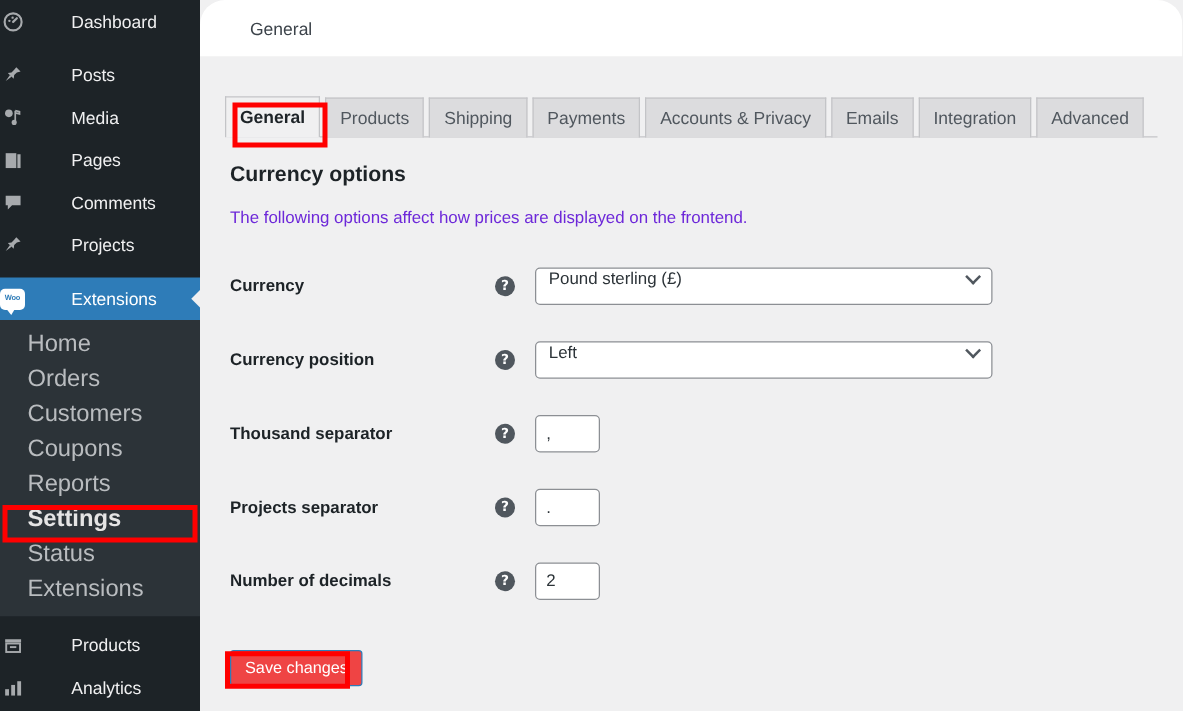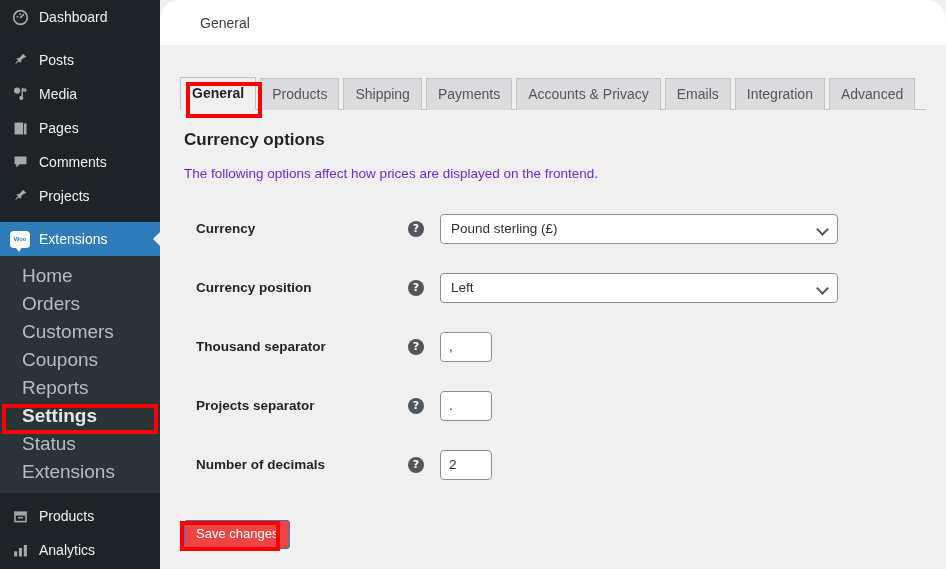--- a/index.html
+++ b/index.html
@@ -16,24 +16,24 @@
   .sidebar {
     width: 160px; height: 569px;
     background: #1d2327;
     flex: 0 0 160px;
     position: relative;
     overflow: hidden;
   }
   .menu-item {
     display: flex; align-items: center;
     height: 34px;
-    padding-left: 10px;
     color: #f0f0f1;
     font-size: 14px;
     position: relative;
+    gap: 28px;
   }
   .menu-item .ico {
     width: 20px; height: 20px;
     margin-right: 9px;
     display: flex; align-items: center; justify-content: center;
     color: #a7aaad;
     flex: 0 0 20px;
   }
   .menu-item .lbl { white-space: nowrap; }
   .menu-item.current {
@@ -135,21 +135,21 @@
     color: #1d2327;
     margin: 20px 0 0 4px;
   }
   .section-desc {
     font-size: 13.5px;
     color: #6d28d9;
     margin: 16px 0 0 4px;
   }
 
   .form-table { margin-top: 18px; width: 100%; }
-  .form-row { display: flex; align-items: center; height: 59px; margin-left: 12px; }
+  .form-row { display: flex; align-items: center; height: 59px; }
   .form-label {
     width: 216px;
     flex: 0 0 216px;
     font-size: 13.5px;
     font-weight: bold;
     color: #1d2327;
     padding-left: 4px;
   }
   .help-tip {
     flex: 0 0 16px;
@@ -158,25 +158,25 @@
     background: #50575e;
     color: #fff;
     font-size: 11px;
     font-weight: bold;
     display: flex; align-items: center; justify-content: center;
     margin-right: 16px;
     line-height: 1;
     font-family: "DejaVu Sans", sans-serif;
   }
   .select-box {
-    width: 398px; height: 30px;
+    width: 366px; height: 30px;
     background: #fff;
     border: 1px solid #8c8f94;
     border-radius: 4px;
-    display: flex; align-items: center;
+    display: flex; 
     padding: 0 8px 0 10px;
     font-size: 13.5px;
     color: #2c3338;
     justify-content: space-between;
   }
   .chev {
     width: 12px; height: 12px;
     position: relative;
     flex: 0 0 12px;
   }

